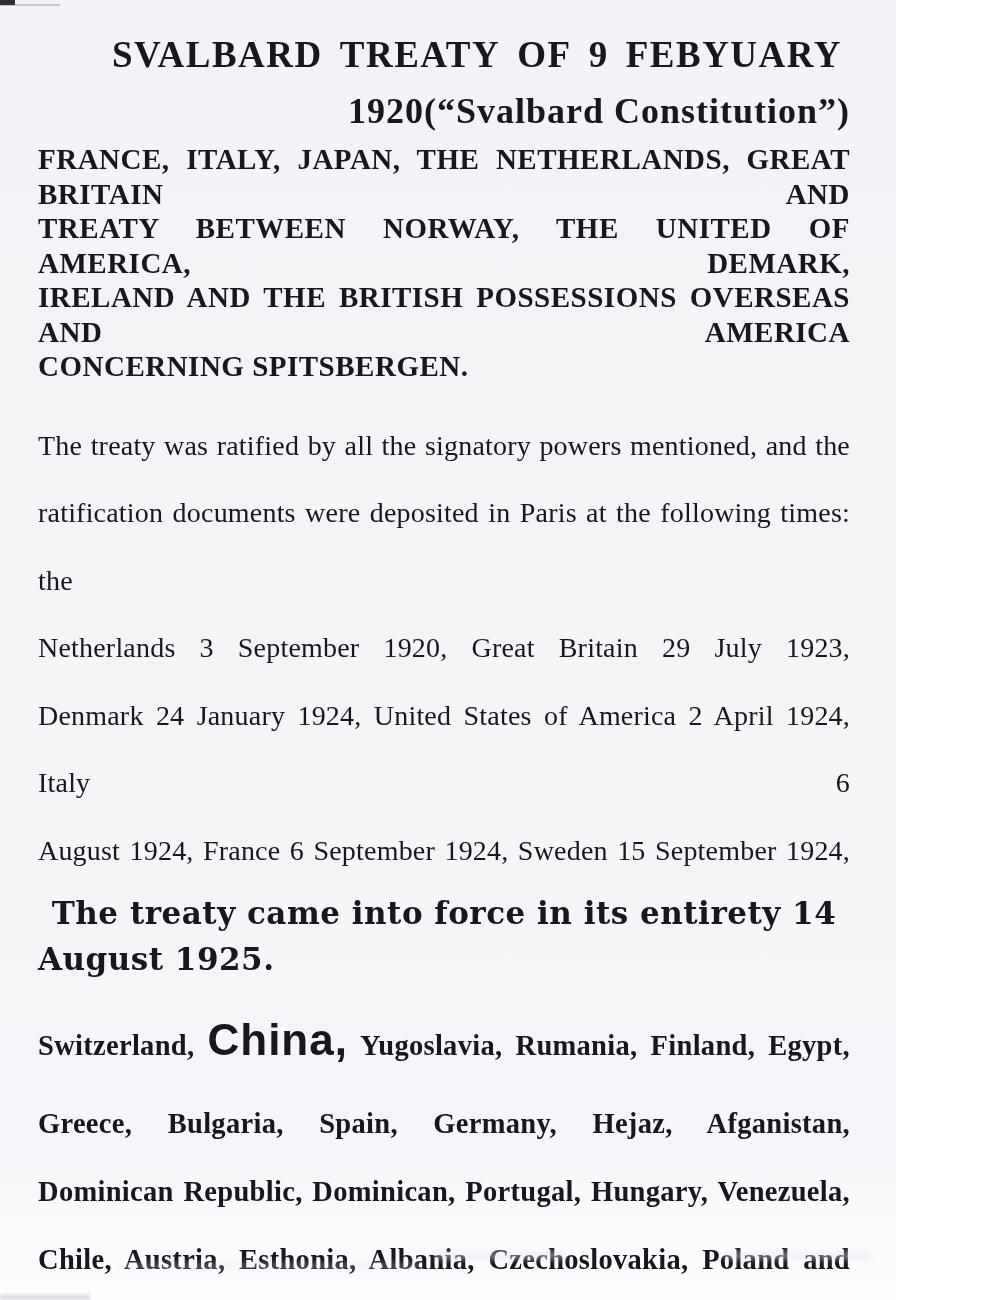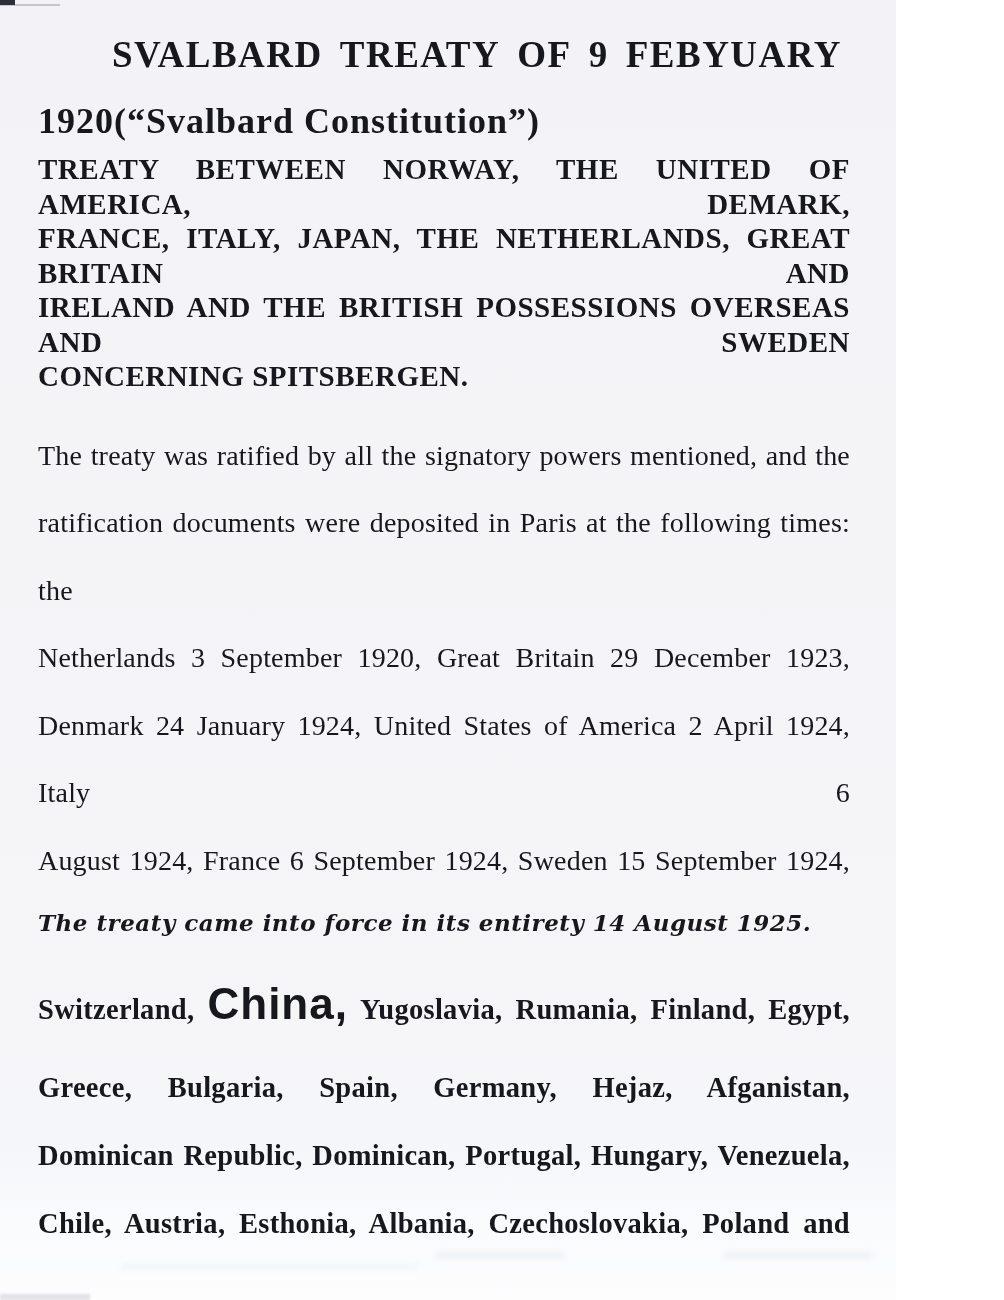--- a/index.html
+++ b/index.html
@@ -60,22 +60,22 @@
     display: flex;
     justify-content: space-between;
     margin: 33px 8px 0 74px;
     font-size: 37px;
     font-weight: bold;
     line-height: 44px;
     letter-spacing: 1.5px;
     white-space: nowrap;
   }
   .title2 {
-    margin-top: 22px;
-    text-align: left;
+    margin-top: 12px;
+    text-align: right;
     font-size: 36px;
     font-weight: bold;
     line-height: 44px;
     letter-spacing: 1px;
   }
   .preamble {
     margin-top: 9px;
     font-size: 29px;
     font-weight: bold;
     line-height: 34.5px;
@@ -83,23 +83,22 @@
   }
   .ratification {
     margin-top: 28px;
     font-size: 28px;
     line-height: 67.5px;
     letter-spacing: 0.2px;
   }
   .entry-force {
     margin-top: 6px;
     font-family: "DejaVu Serif", serif;
-    font-style: italic;
     font-weight: bold;
-    font-size: 23px;
+    font-size: 31px;
     line-height: 46px;
     letter-spacing: 0.5px;
   }
   .subscription {
     margin-top: 8px;
     font-size: 28.5px;
     font-weight: bold;
     line-height: 68px;
     letter-spacing: 0.3px;
   }
@@ -132,30 +131,30 @@
       <span>SVALBARD</span>
       <span>TREATY</span>
       <span>OF</span>
       <span>9</span>
       <span>FEBYUARY</span>
     </div>
 
     <div class="title2">1920(“Svalbard Constitution”)</div>
 
     <div class="preamble">
+      <div class="jline">FRANCE, ITALY, JAPAN, THE NETHERLANDS, GREAT BRITAIN AND</div>
       <div class="jline">TREATY BETWEEN NORWAY, THE UNITED OF AMERICA, DEMARK,</div>
-      <div class="jline">FRANCE, ITALY, JAPAN, THE NETHERLANDS, GREAT BRITAIN AND</div>
-      <div class="jline">IRELAND AND THE BRITISH POSSESSIONS OVERSEAS AND SWEDEN</div>
+      <div class="jline">IRELAND AND THE BRITISH POSSESSIONS OVERSEAS AND AMERICA</div>
       <div class="lline">CONCERNING SPITSBERGEN.</div>
     </div>
 
     <div class="ratification">
       <div class="jline">The treaty was ratified by all the signatory powers mentioned, and the</div>
       <div class="jline">ratification documents were deposited in Paris at the following times: the</div>
-      <div class="jline">Netherlands 3 September 1920, Great Britain 29 December 1923,</div>
+      <div class="jline">Netherlands 3 September 1920, Great Britain 29 July 1923,</div>
       <div class="jline">Denmark 24 January 1924, United States of America 2 April 1924, Italy 6</div>
       <div class="jline">August 1924, France 6 September 1924, Sweden 15 September 1924,</div>
     </div>
 
     <div class="entry-force lline">The treaty came into force in its entirety 14 August 1925.</div>
 
     <div class="subscription">
       <div class="jline">
         <span>Switzerland,</span>
         <span class="china">China,</span>

